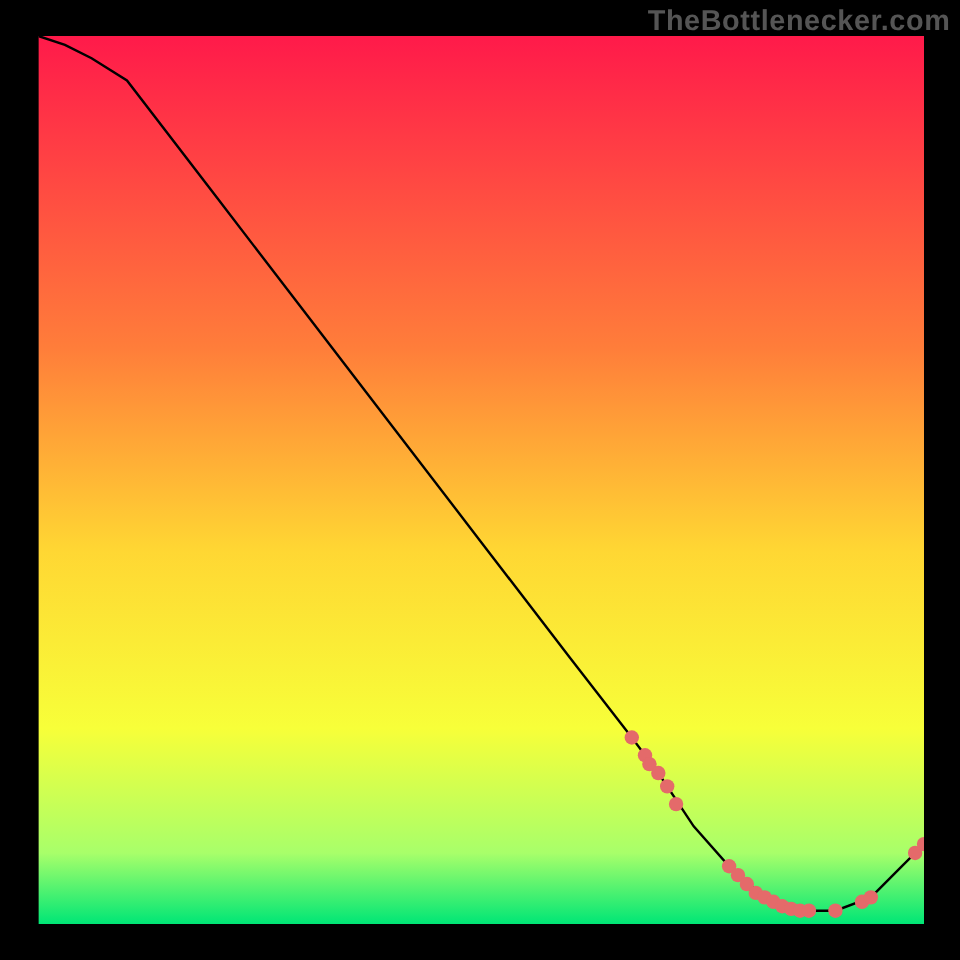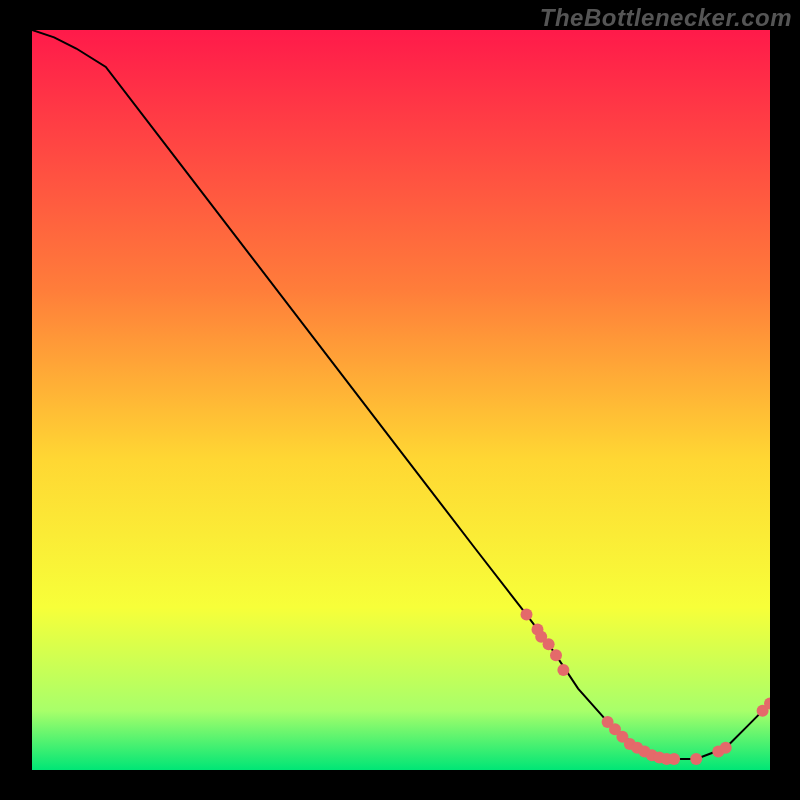--- a/index.html
+++ b/index.html
@@ -19,21 +19,20 @@
   }
   .watermark {
     position: absolute;
     top: 4px;
     right: 8px;
     color: #555;
     font-size: 24px;
     font-weight: 600;
     letter-spacing: 0.5px;
     user-select: none;
-    font-style: italic;
   }
   .plot {
     position: absolute;
     left: 32px;
     top: 30px;
     width: 738px;
     height: 740px;
   }
   svg { display: block; }
 </style>

